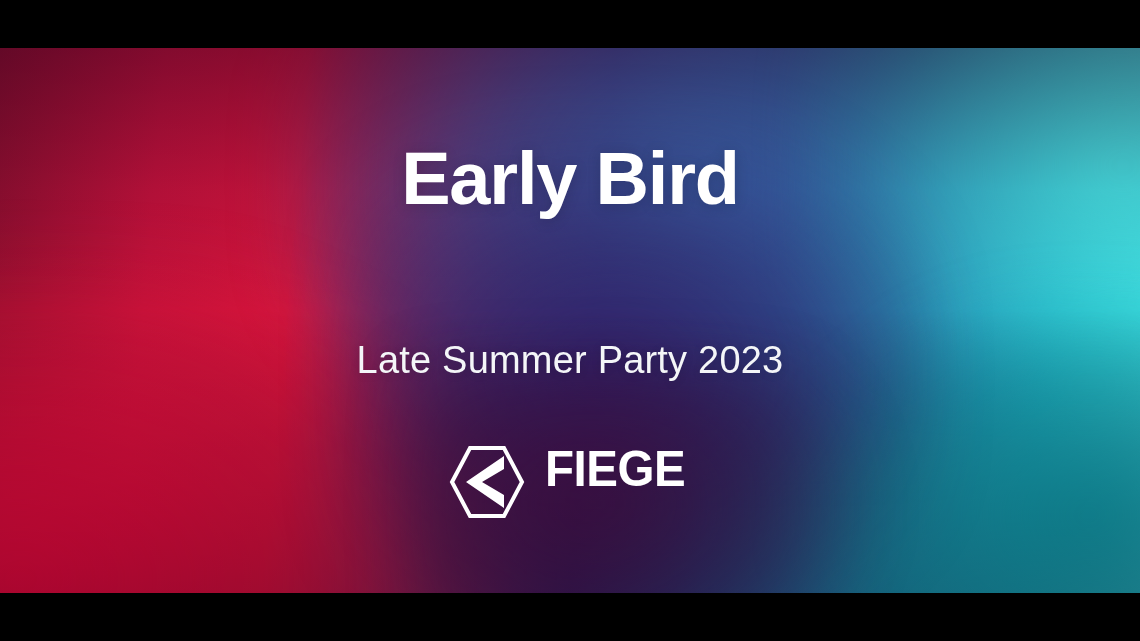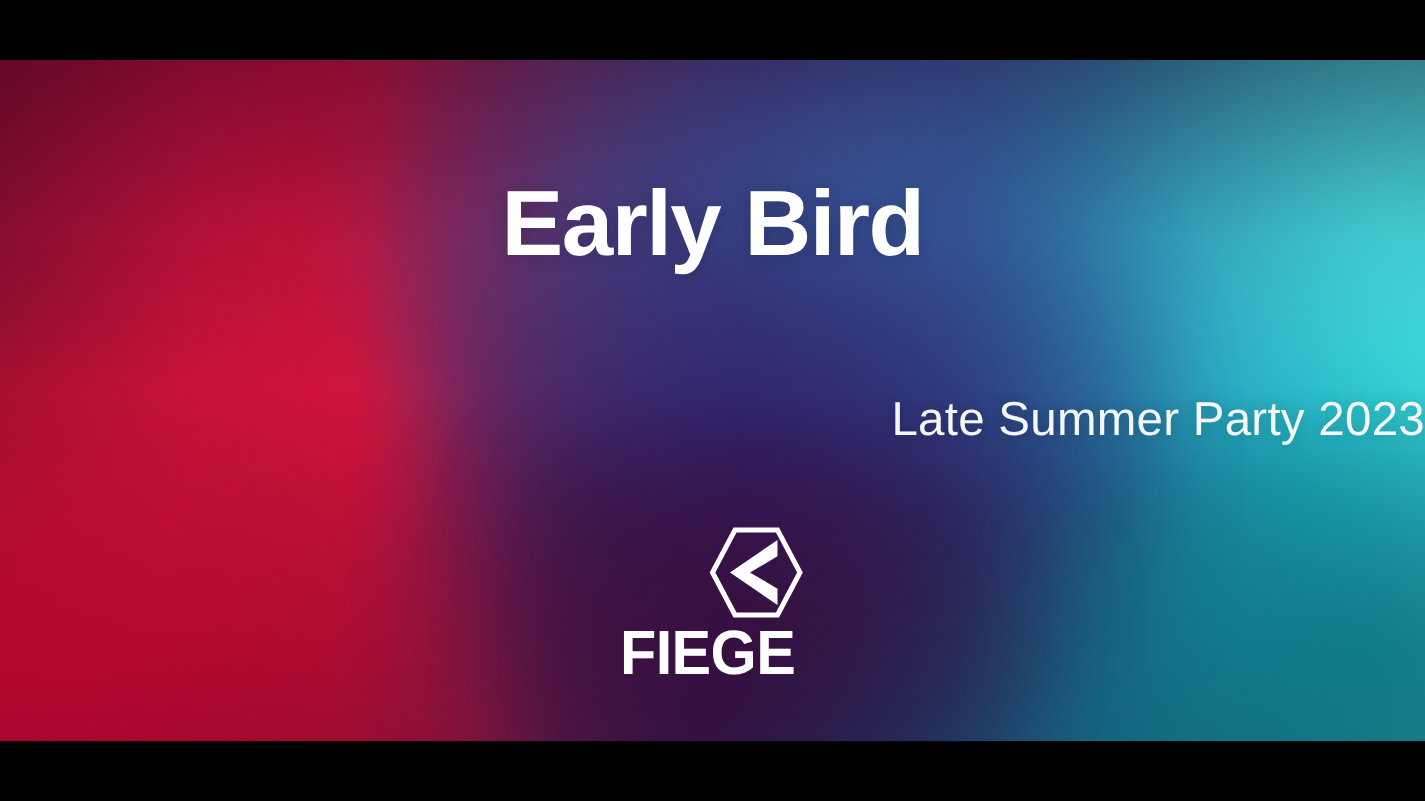--- a/index.html
+++ b/index.html
@@ -178,38 +178,37 @@
     font-size: 74px;
     line-height: 82px;
     letter-spacing: -1.2px;
     margin-top: 138px;
     text-shadow: 0 2px 14px rgba(0,0,0,0.16);
   }
   #headline .hl-line { display: block; white-space: nowrap; }
 
   #subtitle {
     width: 100%;
-    text-align: right;
+    text-align: center;
     color: #f4f6f8;
     font-weight: 400;
     font-size: 38px;
     line-height: 44px;
     letter-spacing: 0.2px;
-    margin-top: 44px;
+    margin-top: 68px;
     white-space: nowrap;
     text-shadow: 0 1px 10px rgba(0,0,0,0.14);
   }
 
   #brand-lockup {
     margin-top: 62px;
     display: flex;
-    align-items: flex-end;
+    align-items: flex-start;
     justify-content: center;
-    gap: 1px;
-    flex-direction: column;
+    gap: 19px;
   }
   #brand-mark { display: block; width: 78px; height: 76px; }
   #brand-wordmark {
     color: #ffffff;
     font-weight: 700;
     font-size: 50px;
     line-height: 50px;
     letter-spacing: -0.5px;
     transform: scaleX(0.95);
     transform-origin: left center;

